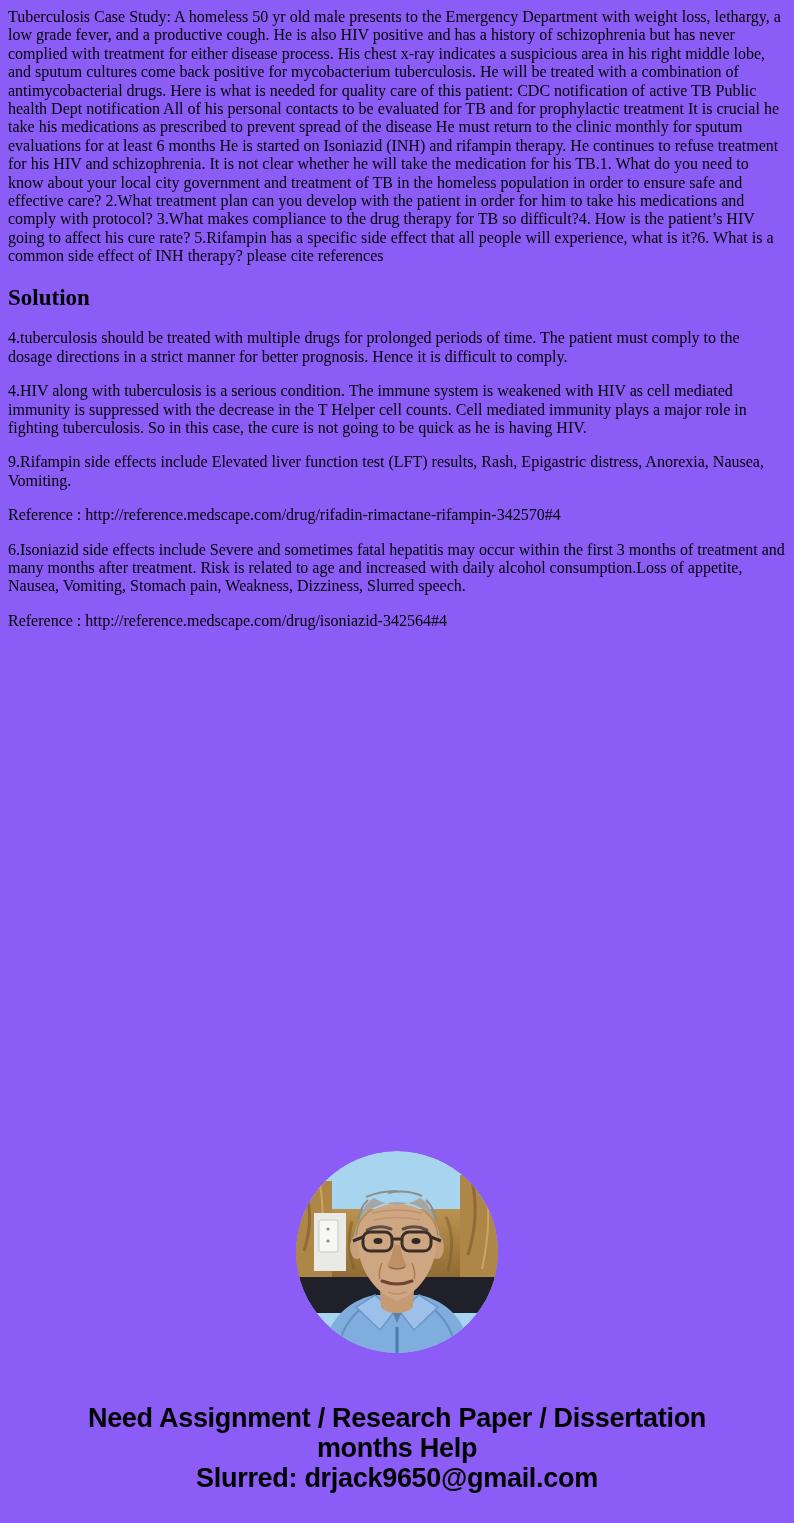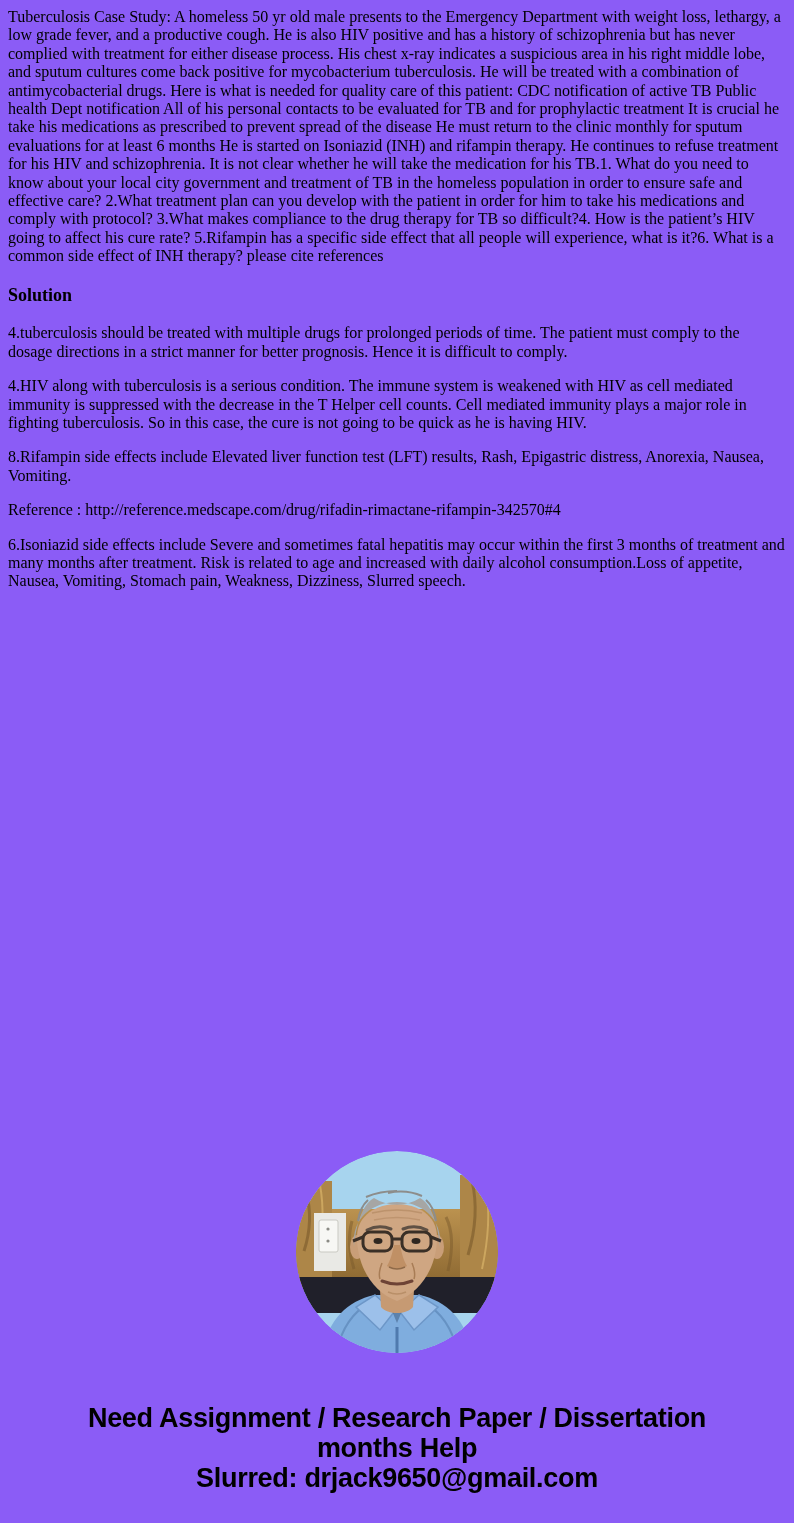--- a/index.html
+++ b/index.html
@@ -24,21 +24,21 @@
     padding: 8px 8px 0 8px;
   }
   .content p {
     font-size: 16px;
     line-height: 1.15;
     margin: 16px 0;
     text-align: left;
   }
   .content p.first { margin-top: 0; }
   .solution-heading {
-    font-size: 18px;
+    font-size: 23px;
     font-weight: bold;
     margin: 20px 0 18px 0;
     font-family: "Liberation Serif", serif;
   }
   .avatar {
     position: absolute;
     left: 296px; top: 1151px;
     width: 202px; height: 202px;
     border-radius: 50%;
     overflow: hidden;
@@ -64,26 +64,27 @@
 
   <div class="content">
     <p class="first">Tuberculosis Case Study: A homeless 50 yr old male presents to the Emergency Department with weight loss, lethargy, a low grade fever, and a productive cough. He is also HIV positive and has a history of schizophrenia but has never complied with treatment for either disease process. His chest x-ray indicates a suspicious area in his right middle lobe, and sputum cultures come back positive for mycobacterium tuberculosis. He will be treated with a combination of antimycobacterial drugs. Here is what is needed for quality care of this patient: CDC notification of active TB Public health Dept notification All of his personal contacts to be evaluated for TB and for prophylactic treatment It is crucial he take his medications as prescribed to prevent spread of the disease He must return to the clinic monthly for sputum evaluations for at least 6 months He is started on Isoniazid (INH) and rifampin therapy. He continues to refuse treatment for his HIV and schizophrenia. It is not clear whether he will take the medication for his TB.1. What do you need to know about your local city government and treatment of TB in the homeless population in order to ensure safe and effective care? 2.What treatment plan can you develop with the patient in order for him to take his medications and comply with protocol? 3.What makes compliance to the drug therapy for TB so difficult?4. How is the patient’s HIV going to affect his cure rate? 5.Rifampin has a specific side effect that all people will experience, what is it?6. What is a common side effect of INH therapy? please cite references</p>
 
     <h2 class="solution-heading">Solution</h2>
 
     <p>4.tuberculosis should be treated with multiple drugs for prolonged periods of time. The patient must comply to the dosage directions in a strict manner for better prognosis. Hence it is difficult to comply.</p>
 
     <p>4.HIV along with tuberculosis is a serious condition. The immune system is weakened with HIV as cell mediated immunity is suppressed with the decrease in the T Helper cell counts. Cell mediated immunity plays a major role in fighting tuberculosis. So in this case, the cure is not going to be quick as he is having HIV.</p>
 
-    <p>8.Rifampin side effects include Elevated liver function test (LFT) results, Rash, Epigastric distress, Anorexia, Nausea, Vomiting.</p>
+    <p>9.Rifampin side effects include Elevated liver function test (LFT) results, Rash, Epigastric distress, Anorexia, Nausea, Vomiting.</p>
 
     <p>Reference : http://reference.medscape.com/drug/rifadin-rimactane-rifampin-342570#4</p>
 
     <p>6.Isoniazid side effects include Severe and sometimes fatal hepatitis may occur within the first 3 months of treatment and many months after treatment. Risk is related to age and increased with daily alcohol consumption.Loss of appetite, Nausea, Vomiting, Stomach pain, Weakness, Dizziness, Slurred speech.</p>
 
+    <p>Reference : http://reference.medscape.com/drug/isoniazid-342564#4</p>
   </div>
 
   <div class="avatar">
     <svg viewBox="0 0 202 202">
       <defs>
         <clipPath id="avclip">
             <circle cx="101" cy="101" r="101"></circle>
           </clipPath>
         <linearGradient id="curt" x1="0" y1="0" x2="0" y2="1">
           <stop offset="0" stop-color="#bb924f"></stop>

